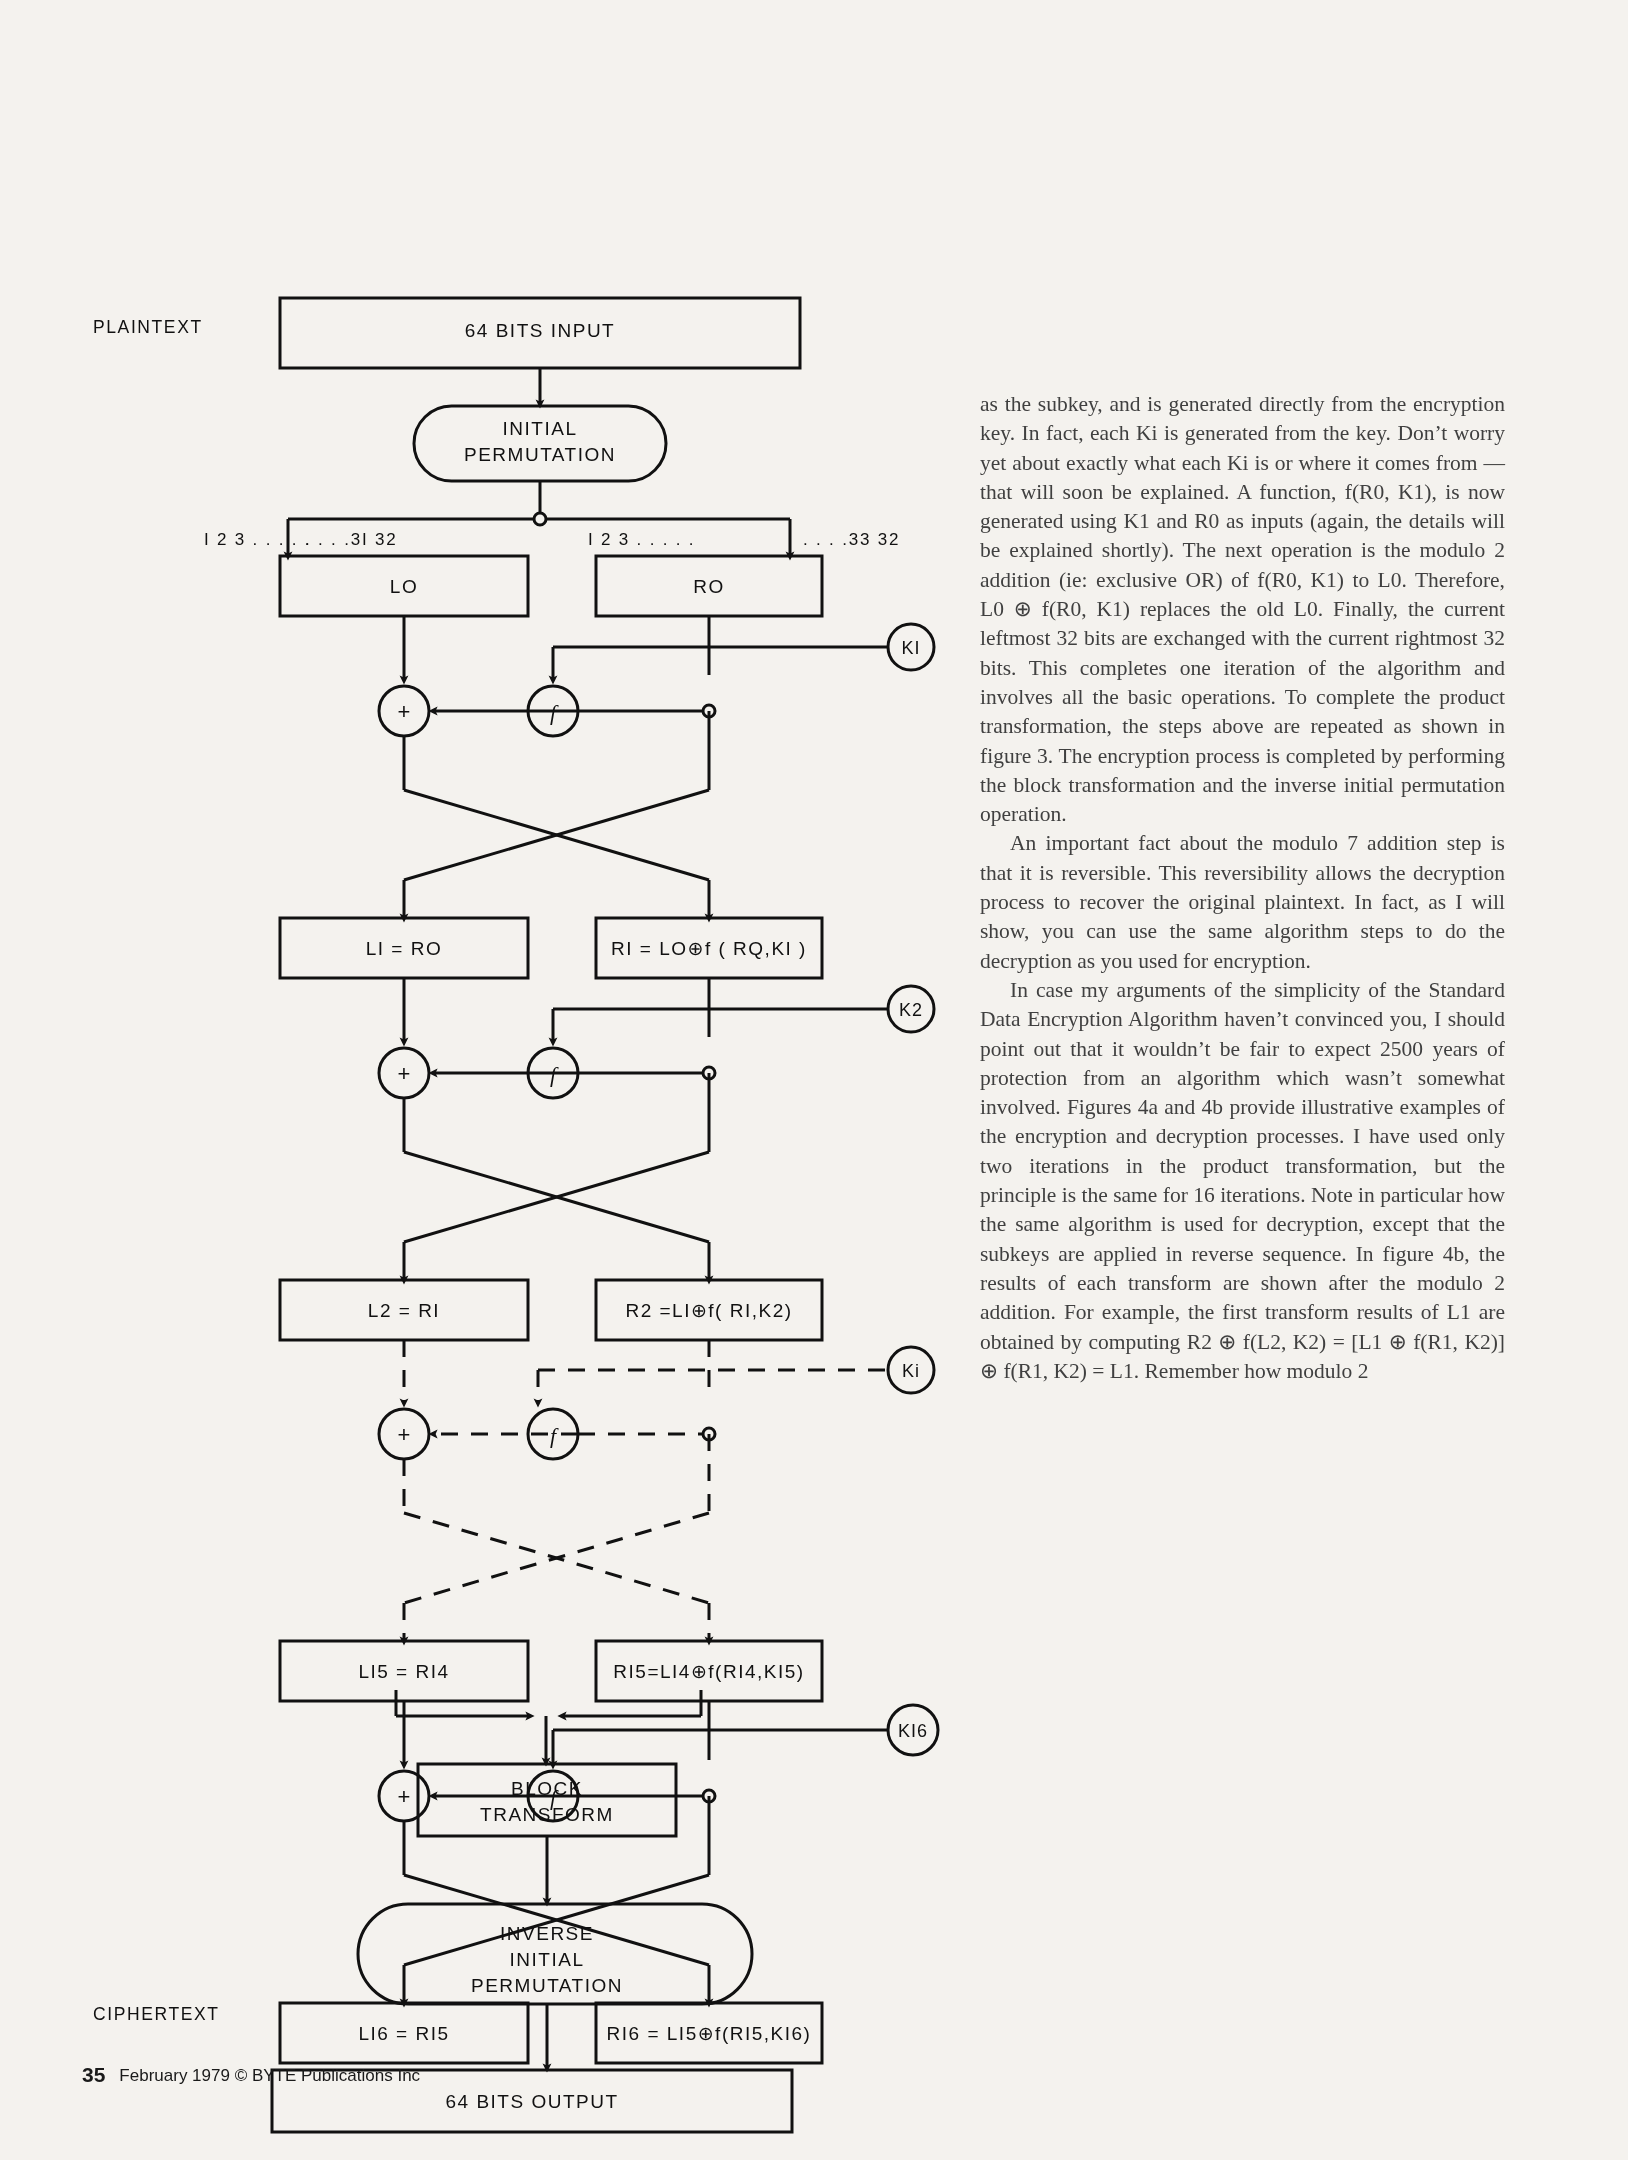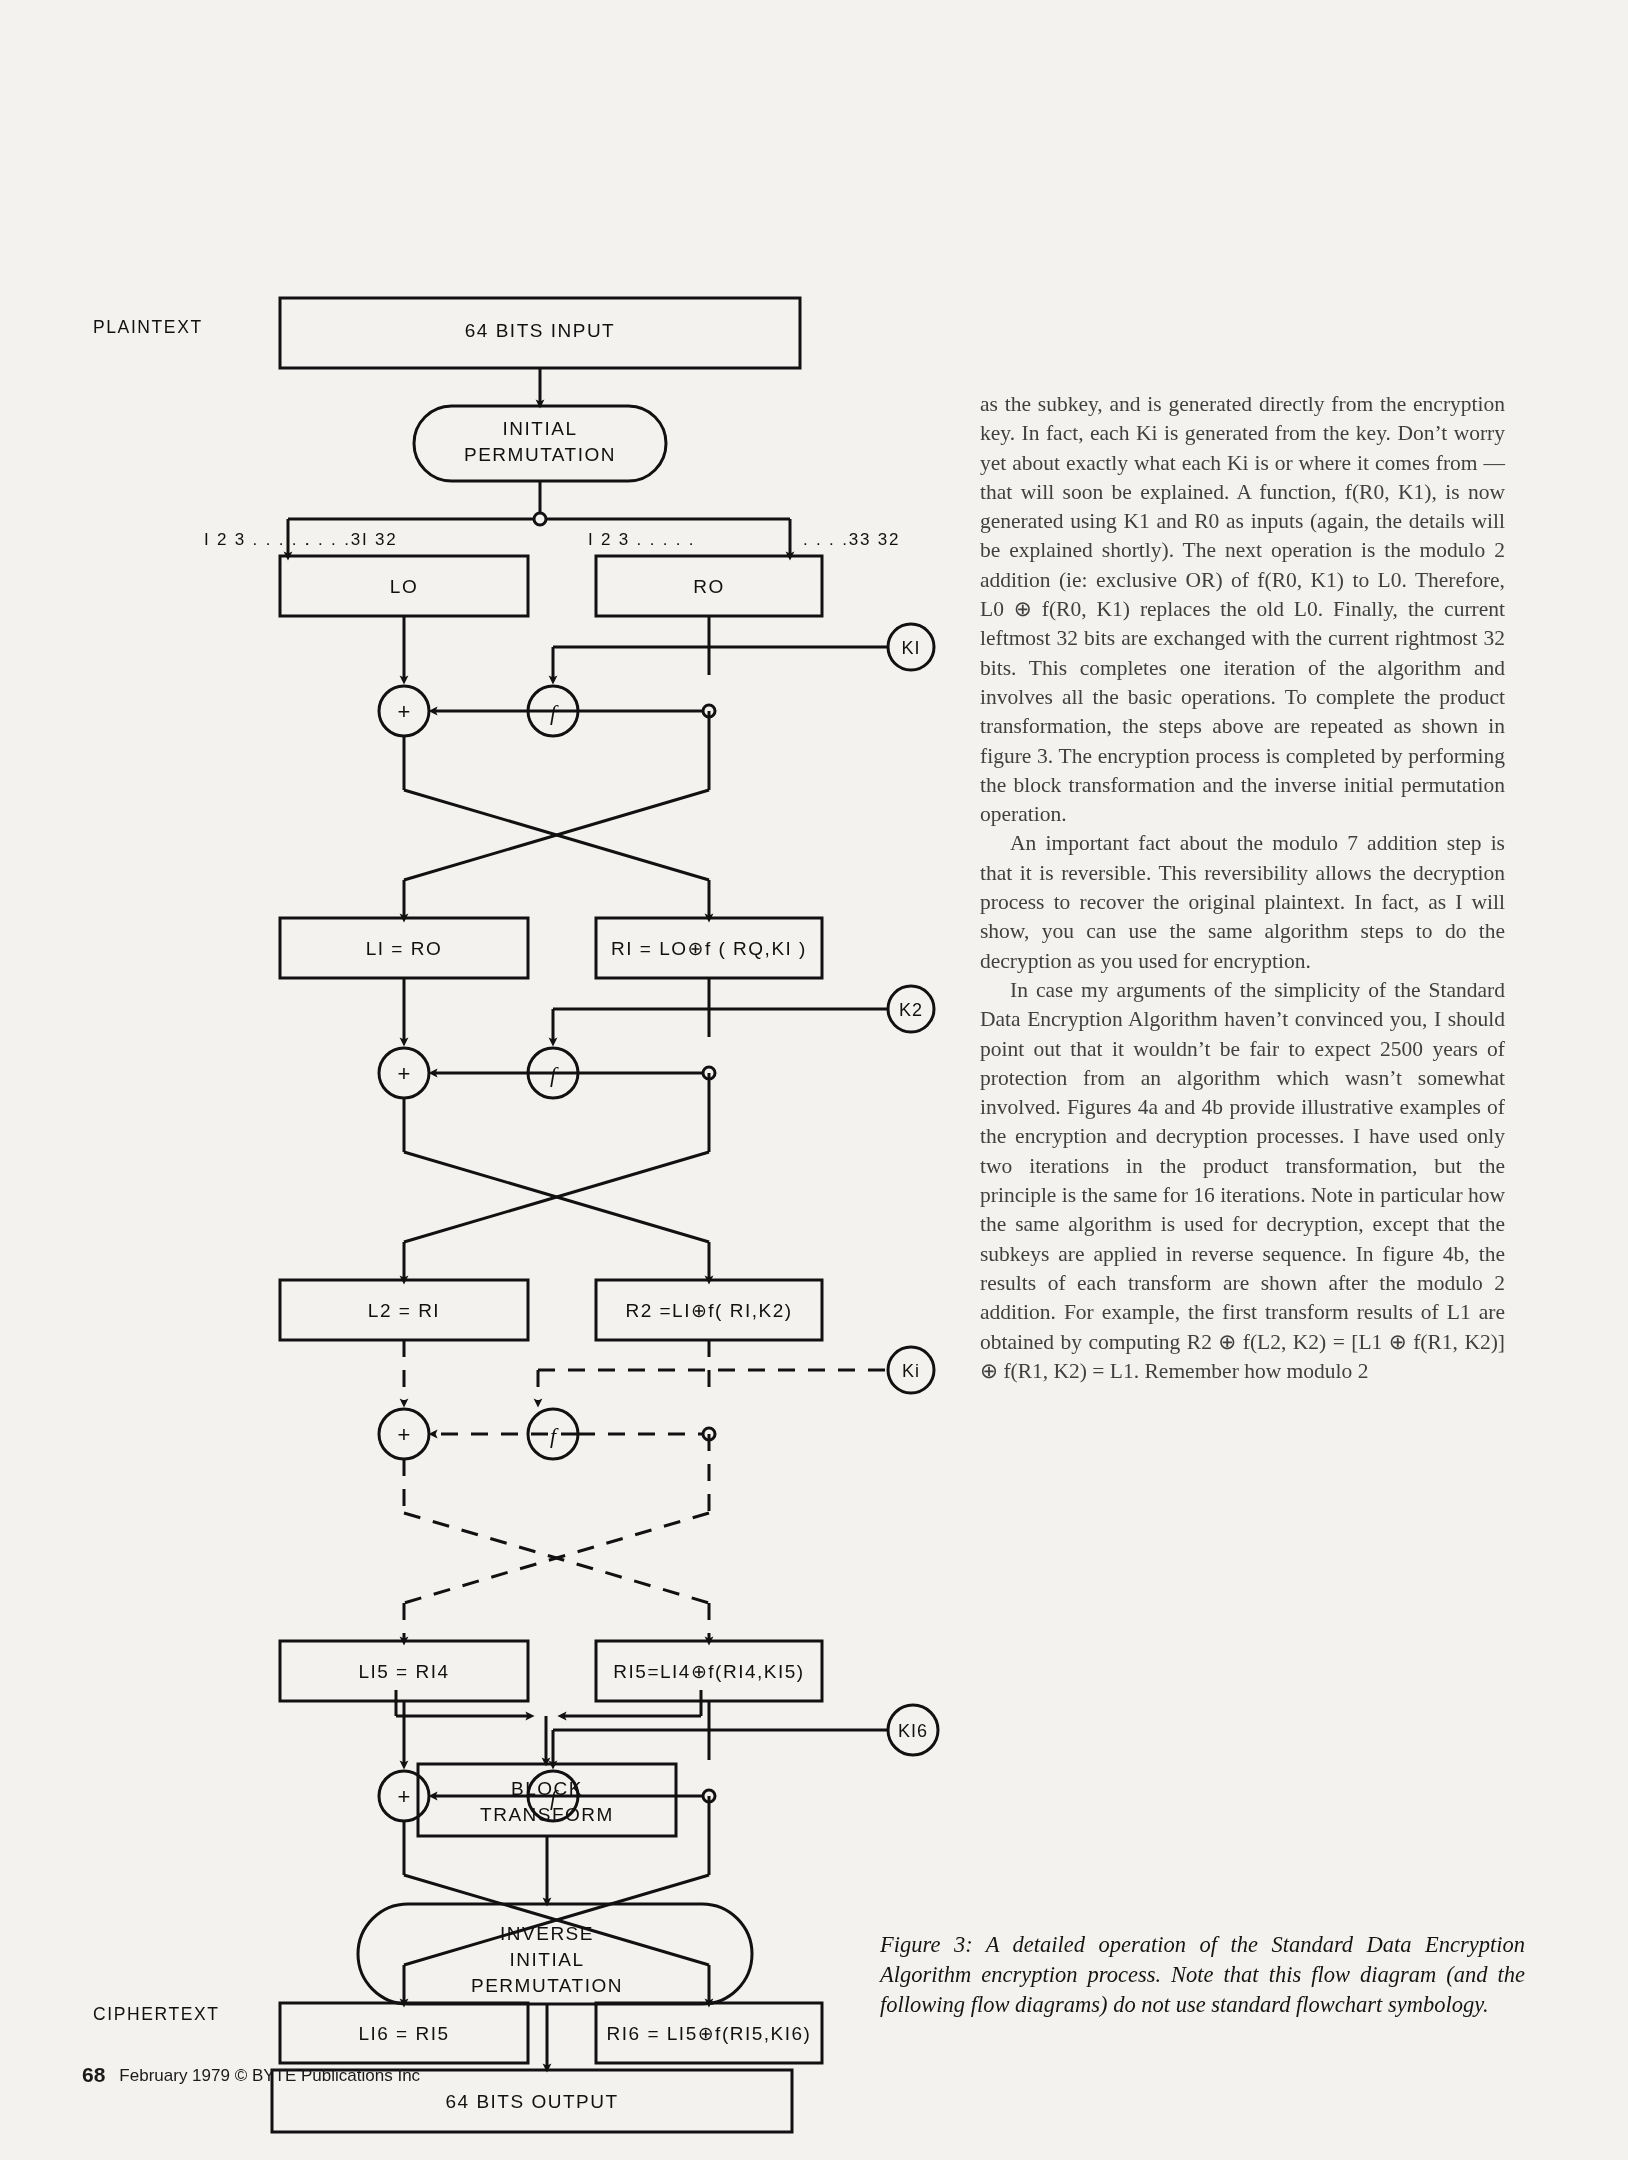--- a/index.html
+++ b/index.html
@@ -291,19 +291,18 @@
       <text class="boxtext" x="532" y="418" text-anchor="middle">64 BITS OUTPUT</text>
     </svg>
   </div>
 
   <div class="textcol">
     <p>as the subkey, and is generated directly from the encryption key. In fact, each Ki is generated from the key. Don’t worry yet about exactly what each Ki is or where it comes from — that will soon be explained. A function, f(R0, K1), is now generated using K1 and R0 as inputs (again, the details will be explained shortly). The next operation is the modulo 2 addition (ie: exclusive OR) of f(R0, K1) to L0. Therefore, L0 ⊕ f(R0, K1) replaces the old L0. Finally, the current leftmost 32 bits are exchanged with the current rightmost 32 bits. This completes one iteration of the algorithm and involves all the basic operations. To complete the product transformation, the steps above are repeated as shown in figure 3. The encryption process is completed by performing the block transformation and the inverse initial permutation operation.</p>
     <p class="indent">An important fact about the modulo 7 addition step is that it is reversible. This reversibility allows the decryption process to recover the original plaintext. In fact, as I will show, you can use the same algorithm steps to do the decryption as you used for encryption.</p>
     <p class="indent">In case my arguments of the simplicity of the Standard Data Encryption Algorithm haven’t convinced you, I should point out that it wouldn’t be fair to expect 2500 years of protection from an algorithm which wasn’t somewhat involved. Figures 4a and 4b provide illustrative examples of the encryption and decryption processes. I have used only two iterations in the product transformation, but the principle is the same for 16 iterations. Note in particular how the same algorithm is used for decryption, except that the subkeys are applied in reverse sequence. In figure 4b, the results of each transform are shown after the modulo 2 addition. For example, the first transform results of L1 are obtained by computing R2 ⊕ f(L2, K2) = [L1 ⊕ f(R1, K2)] ⊕ f(R1, K2) = L1. Remember how modulo 2</p>
   </div>
 
-  <div class="figcaption">Figure 3: A detailed operation of the Standard Data Encryption Algorithm encryption process. Note that this flow diagram (and the following flow diagrams) do not use standard flowchart symbology.</div>
 
   <div class="footer">
-    <span class="pageno">68</span><span>February 1979 © BYTE Publications Inc</span>
+    <span class="pageno">35</span><span>February 1979 © BYTE Publications Inc</span>
   </div>
 
 </div>
 
 </body></html>

